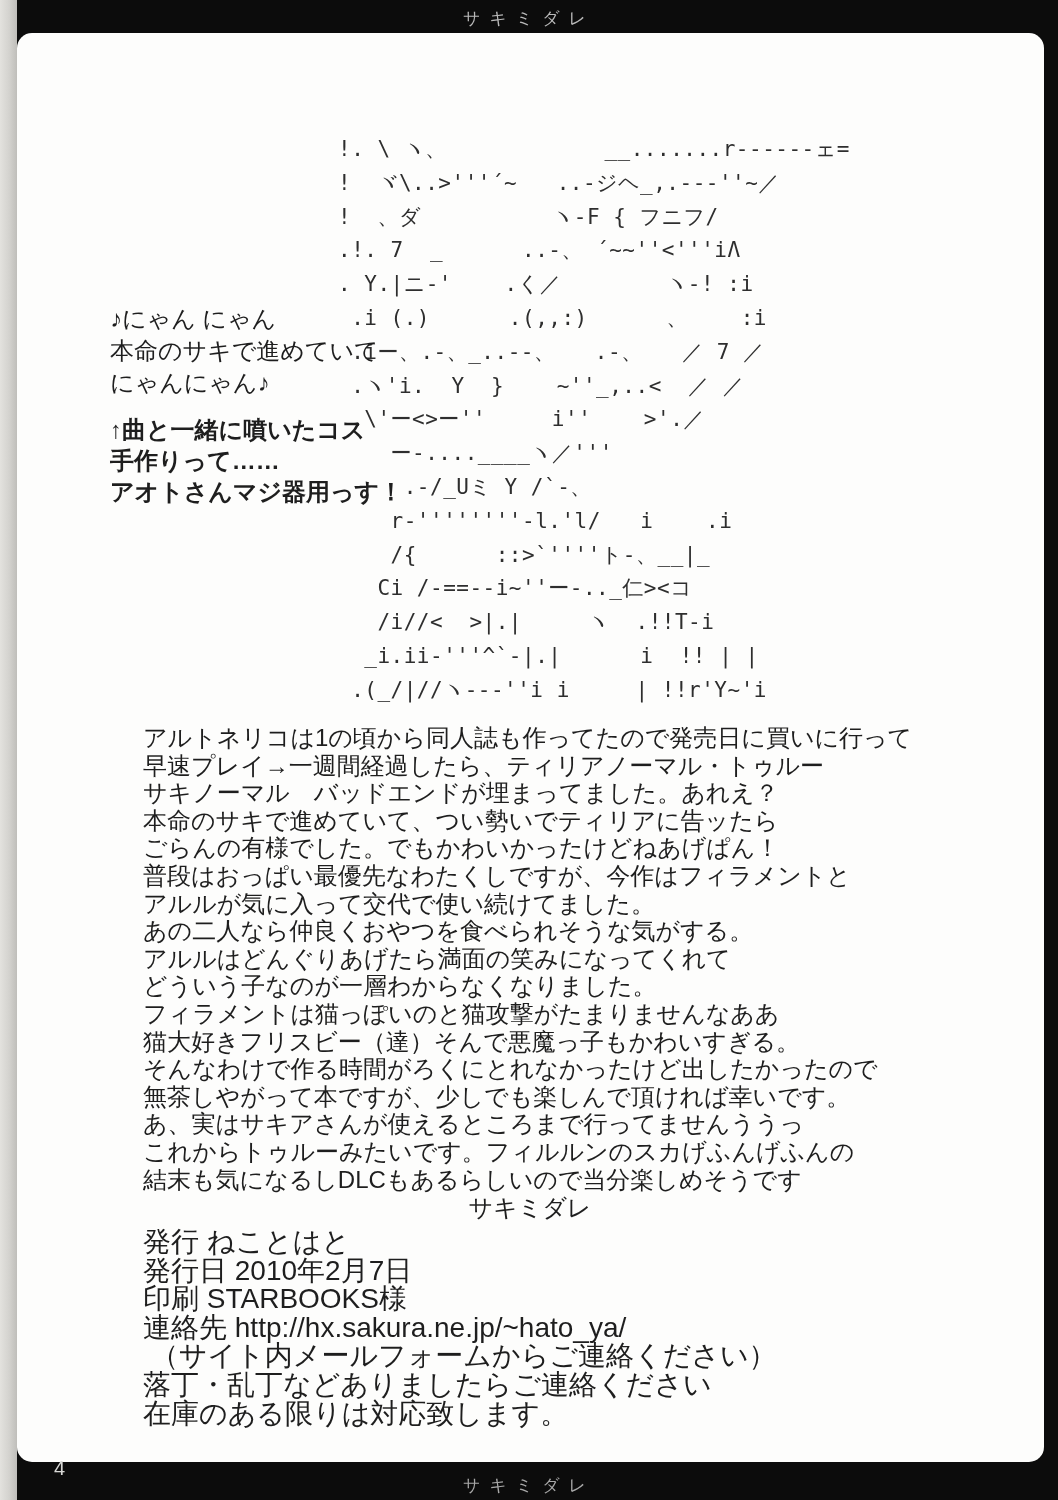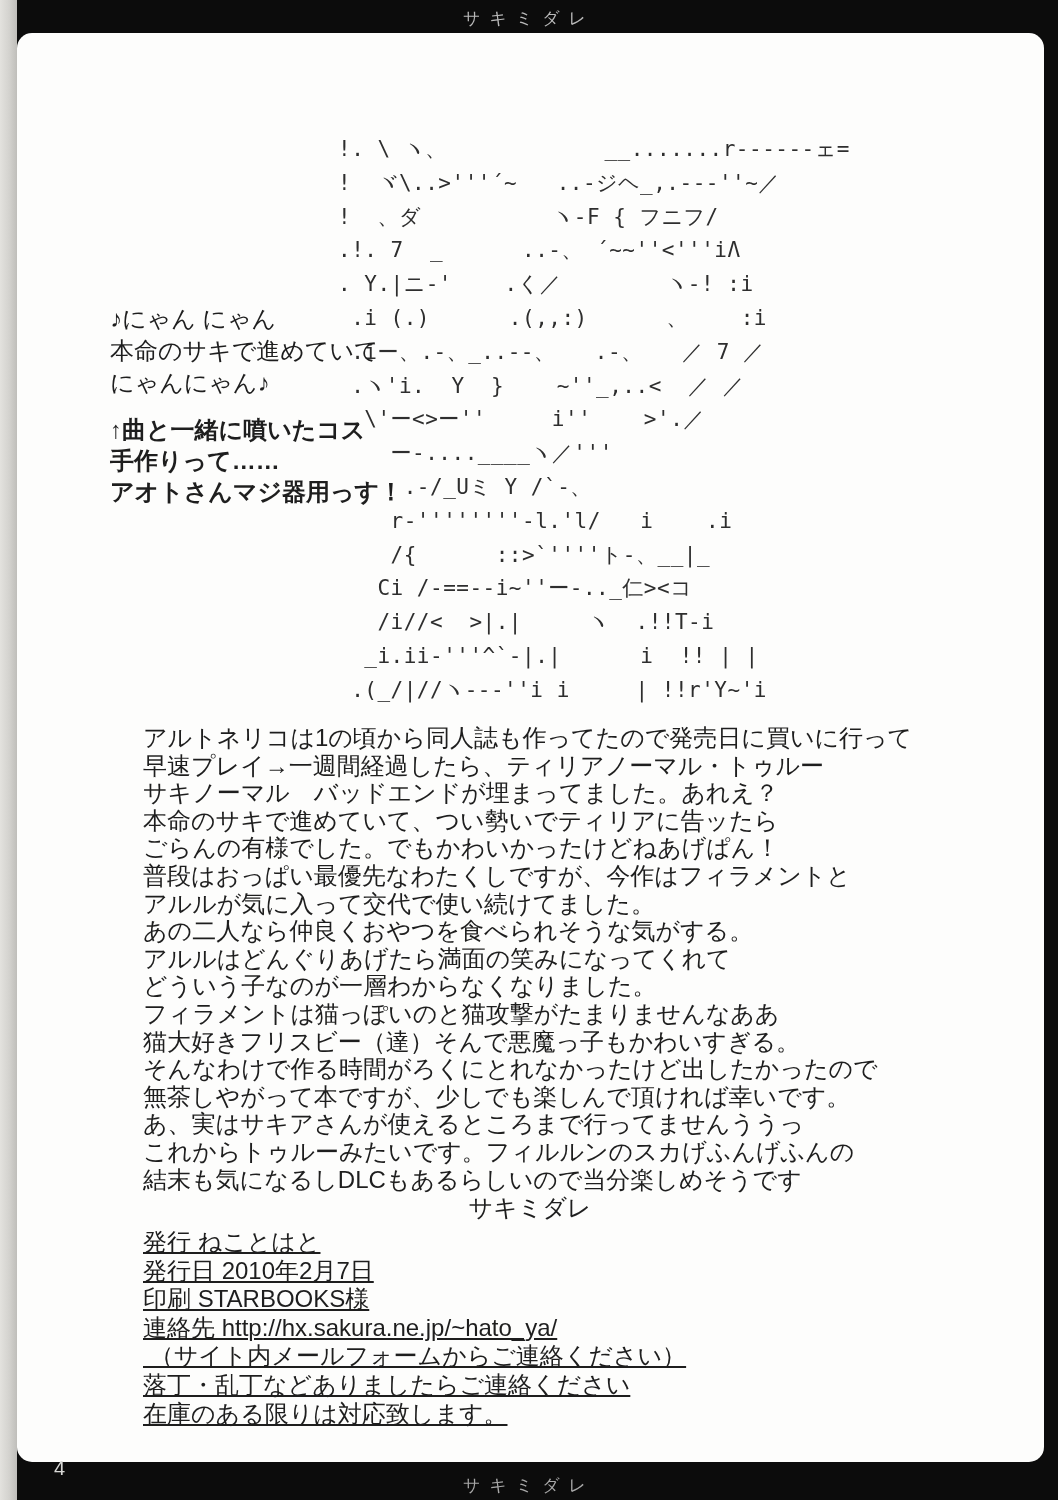--- a/index.html
+++ b/index.html
@@ -54,21 +54,21 @@
   .afterword{
     position:absolute;left:143px;top:700px;
     font-size:24px;line-height:27.6px;margin-top:24px;
   }
   .book-title{
     position:absolute;left:145px;top:1192px;width:770px;
     text-align:center;font-size:24px;
   }
   .colophon{
     position:absolute;left:143px;top:1228px;
-    font-size:24px;line-height:28.6px;text-decoration:underline;
+    font-size:28px;line-height:28.6px;
   }
 </style>
 </head>
 <body>
 
 <div id="stage">
 
   <div class="scan-edge"></div>
 
   <div class="paper"></div>

